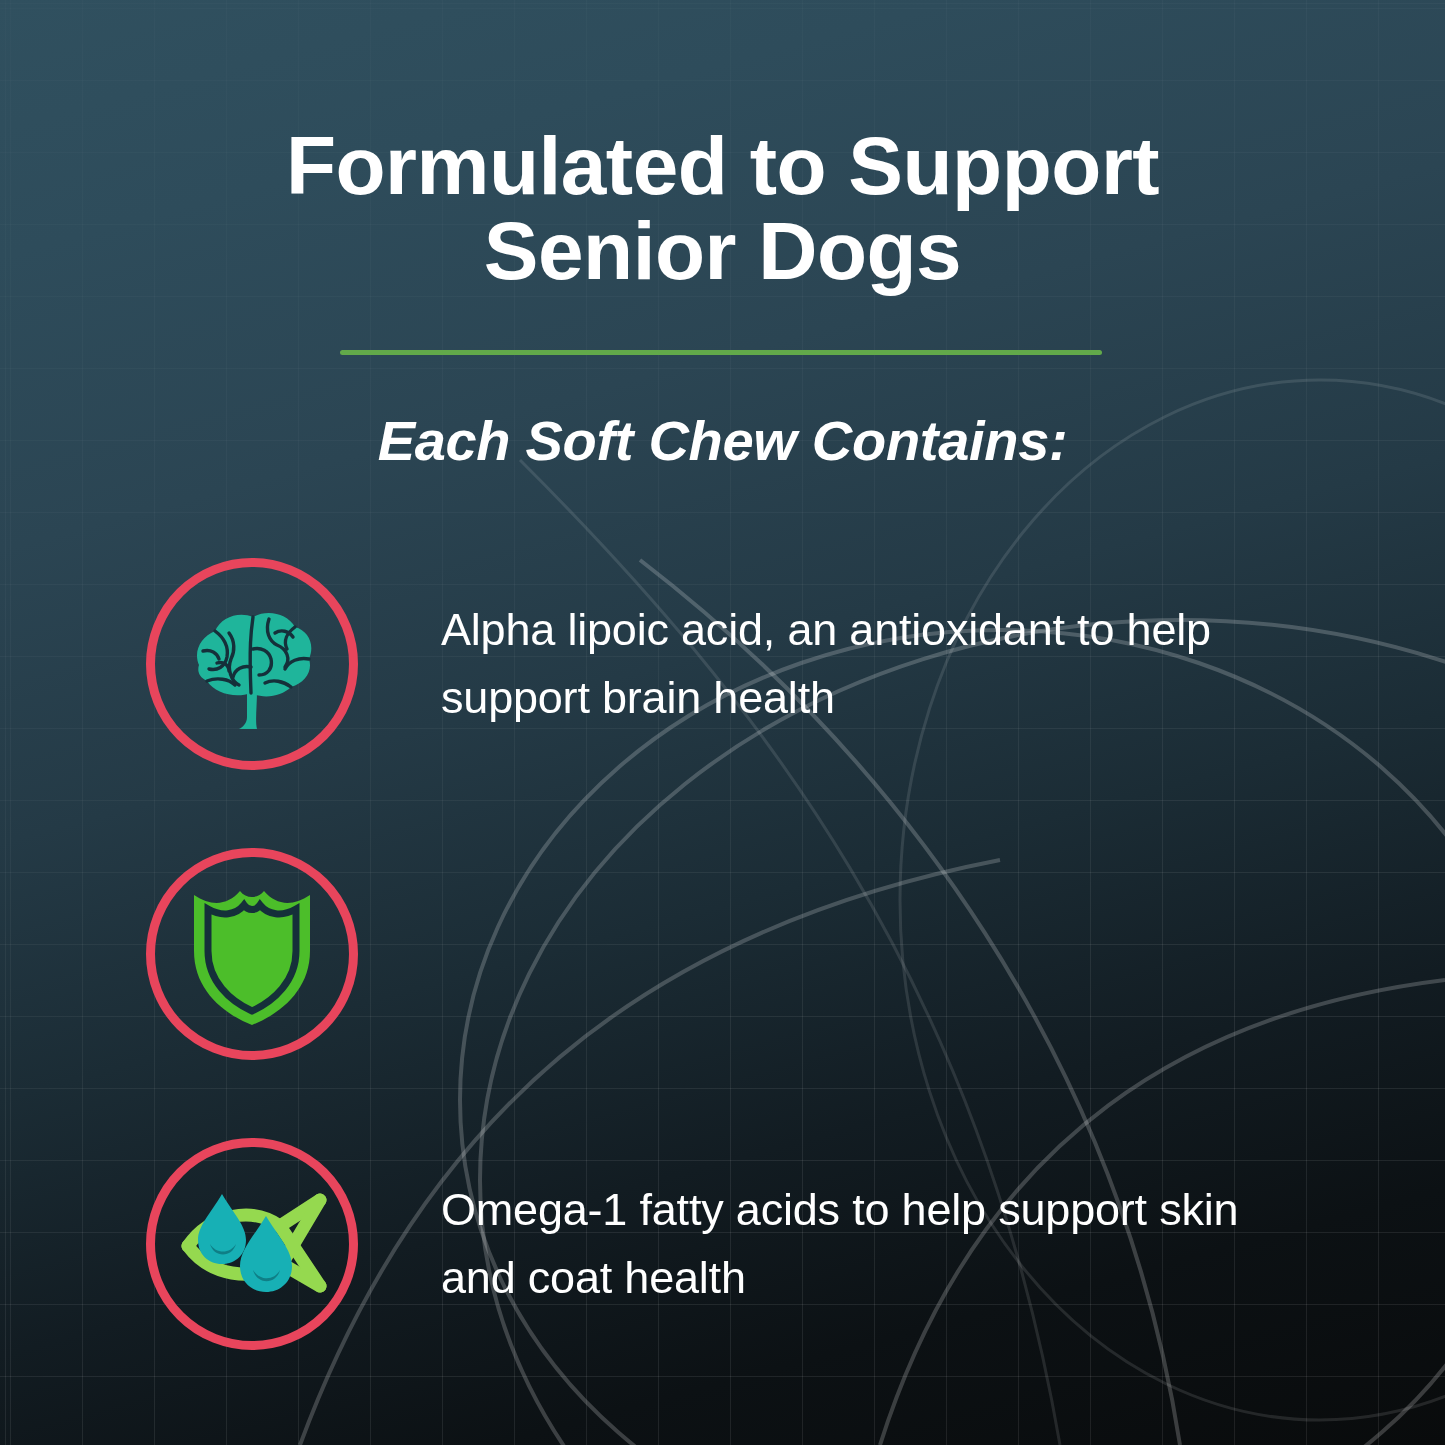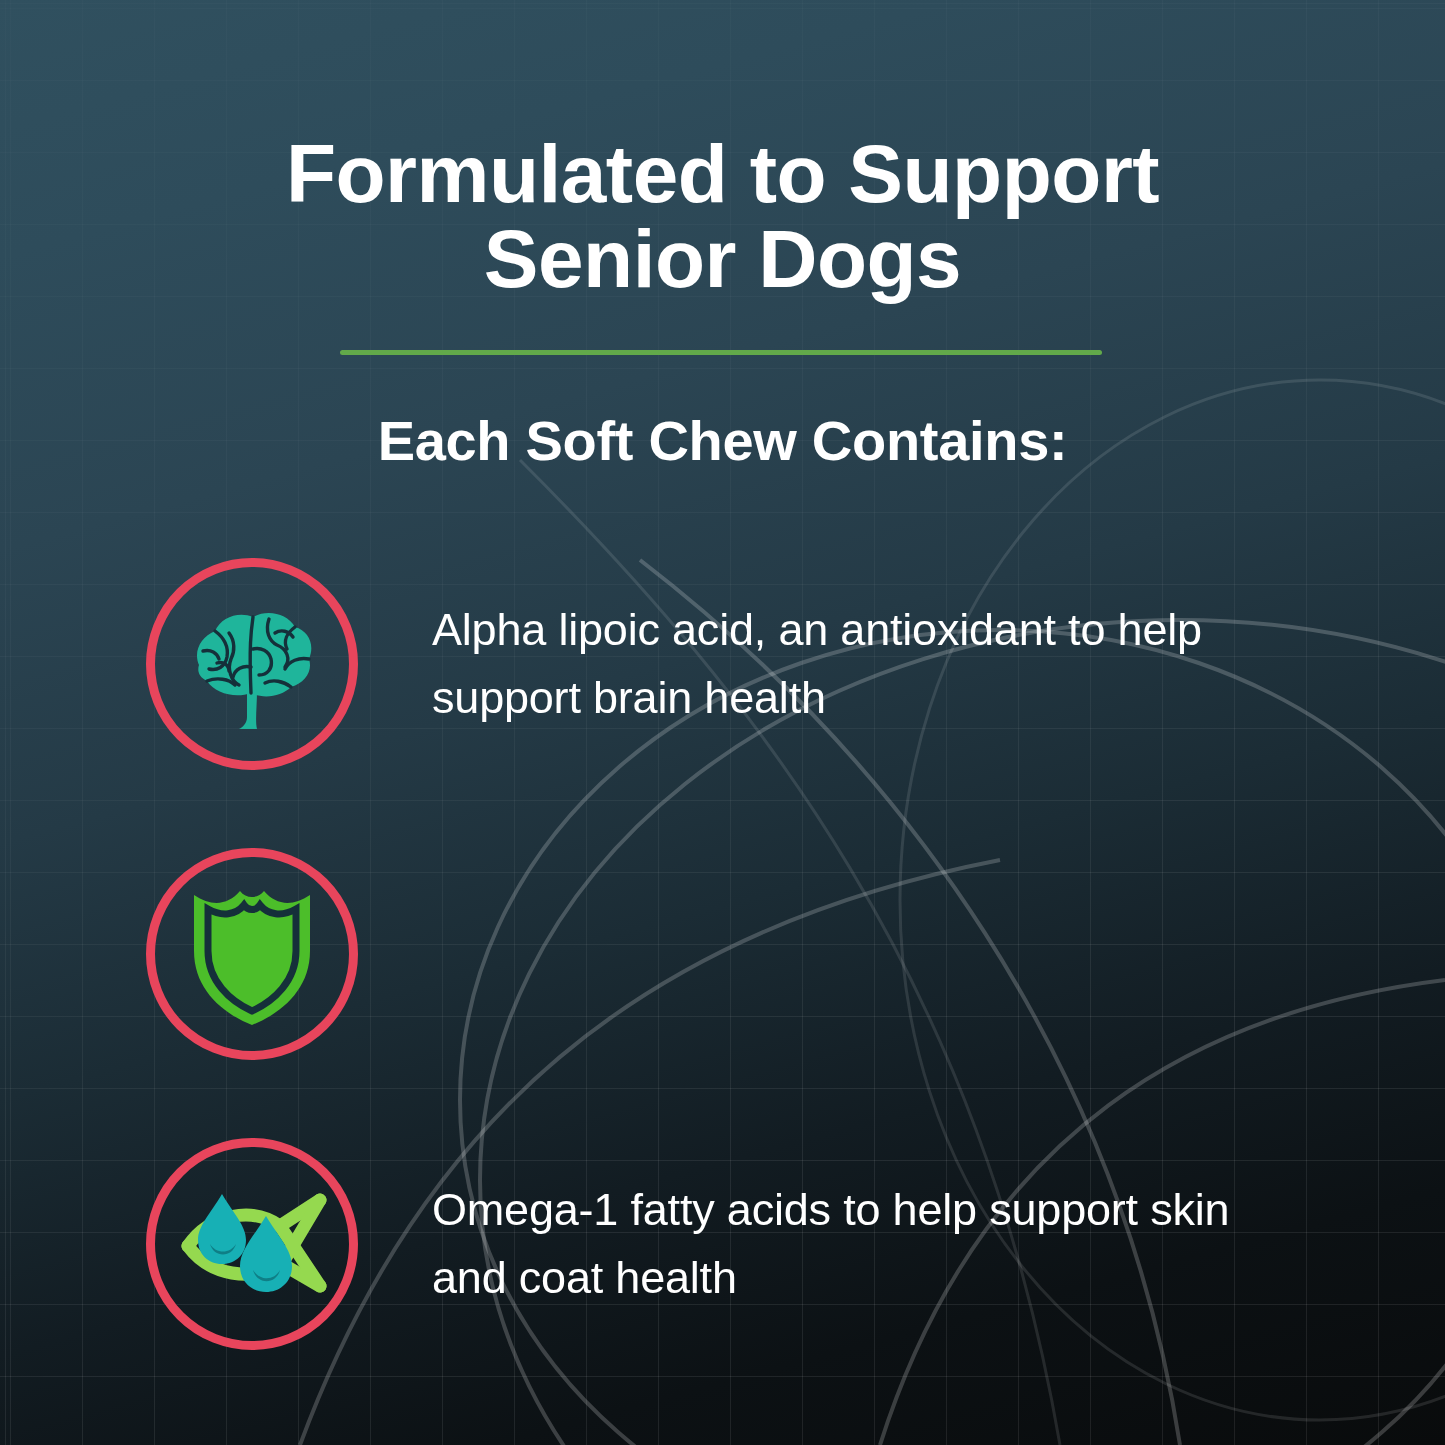--- a/index.html
+++ b/index.html
@@ -46,21 +46,21 @@
 
   
   .header {
     position: absolute;
     left: 0;
     right: 0;
     top: 118px;
     text-align: center;
   }
   .main-title {
-    margin: 13px;
+    margin: 5px;
     color: #ffffff;
     font-size: 82px;
     line-height: 1.04;
     font-weight: 700;
     letter-spacing: -0.5px;
     padding: 0 150px;
   }
   .divider {
     position: absolute;
     left: 340px;
@@ -74,35 +74,37 @@
     position: absolute;
     left: 0;
     right: 0;
     top: 408px;
     margin: 0;
     text-align: center;
     color: #ffffff;
     font-size: 56px;
     font-weight: 700;
     letter-spacing: -0.3px;
+    font-style: italic;
   }
 
   
   .features {
     position: absolute;
     left: 0;
     top: 548px;
     width: 1445px;
   }
   .feature-row {
     position: relative;
     display: flex;
     align-items: center;
     height: 232px;
     margin-bottom: 58px;
+    gap: 9px;
   }
   .icon-badge {
     position: relative;
     flex: 0 0 auto;
     width: 212px;
     height: 212px;
     margin-left: 146px;
     border-radius: 50%;
     border: 9px solid #e8455c;
     display: flex;

